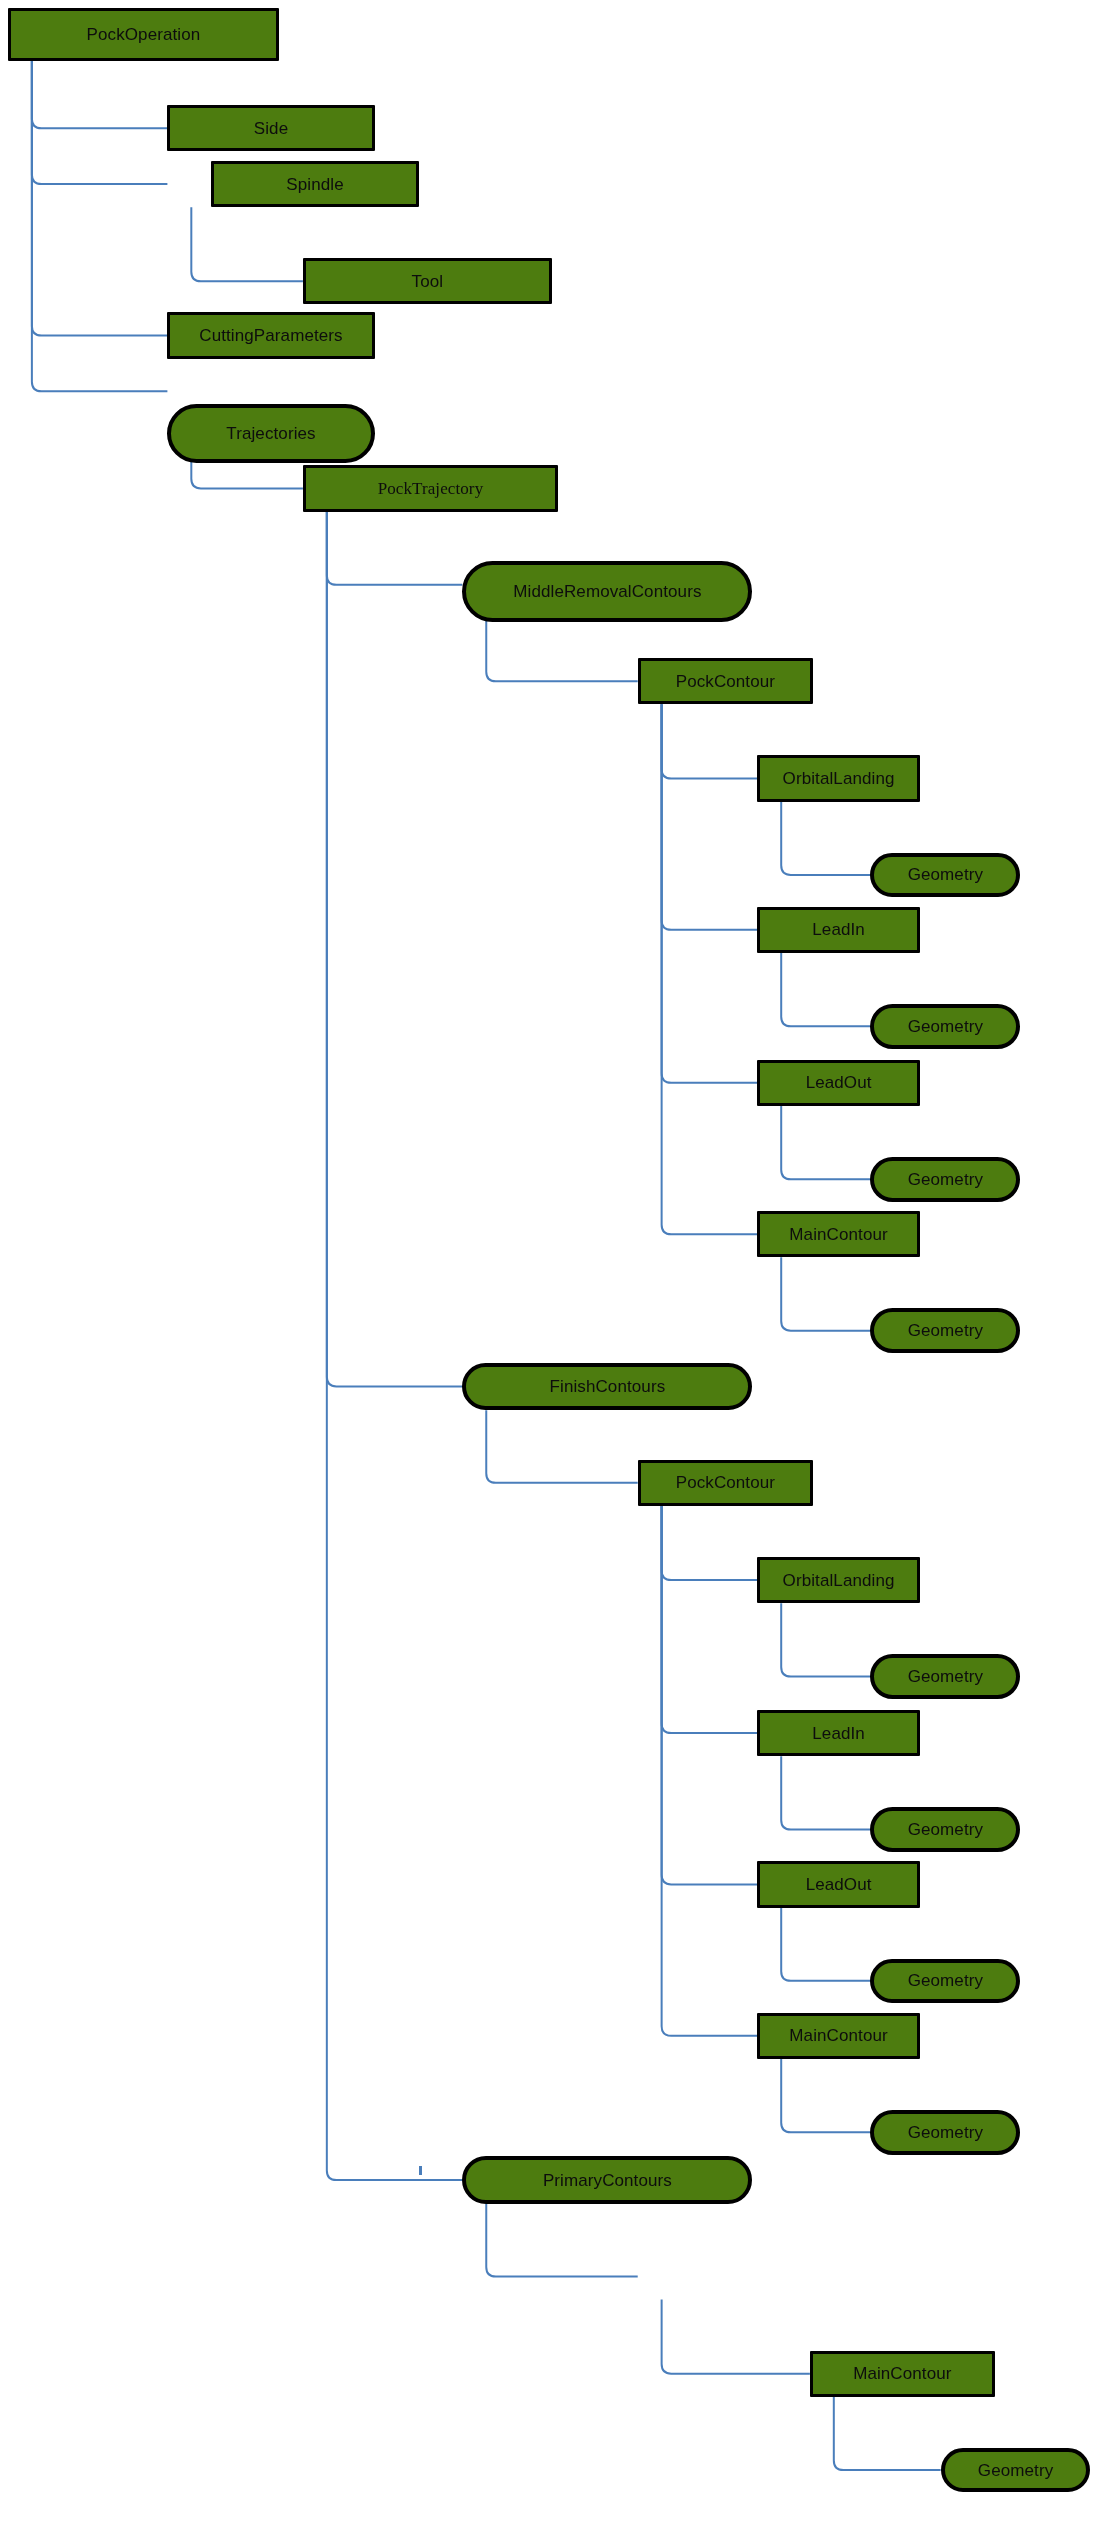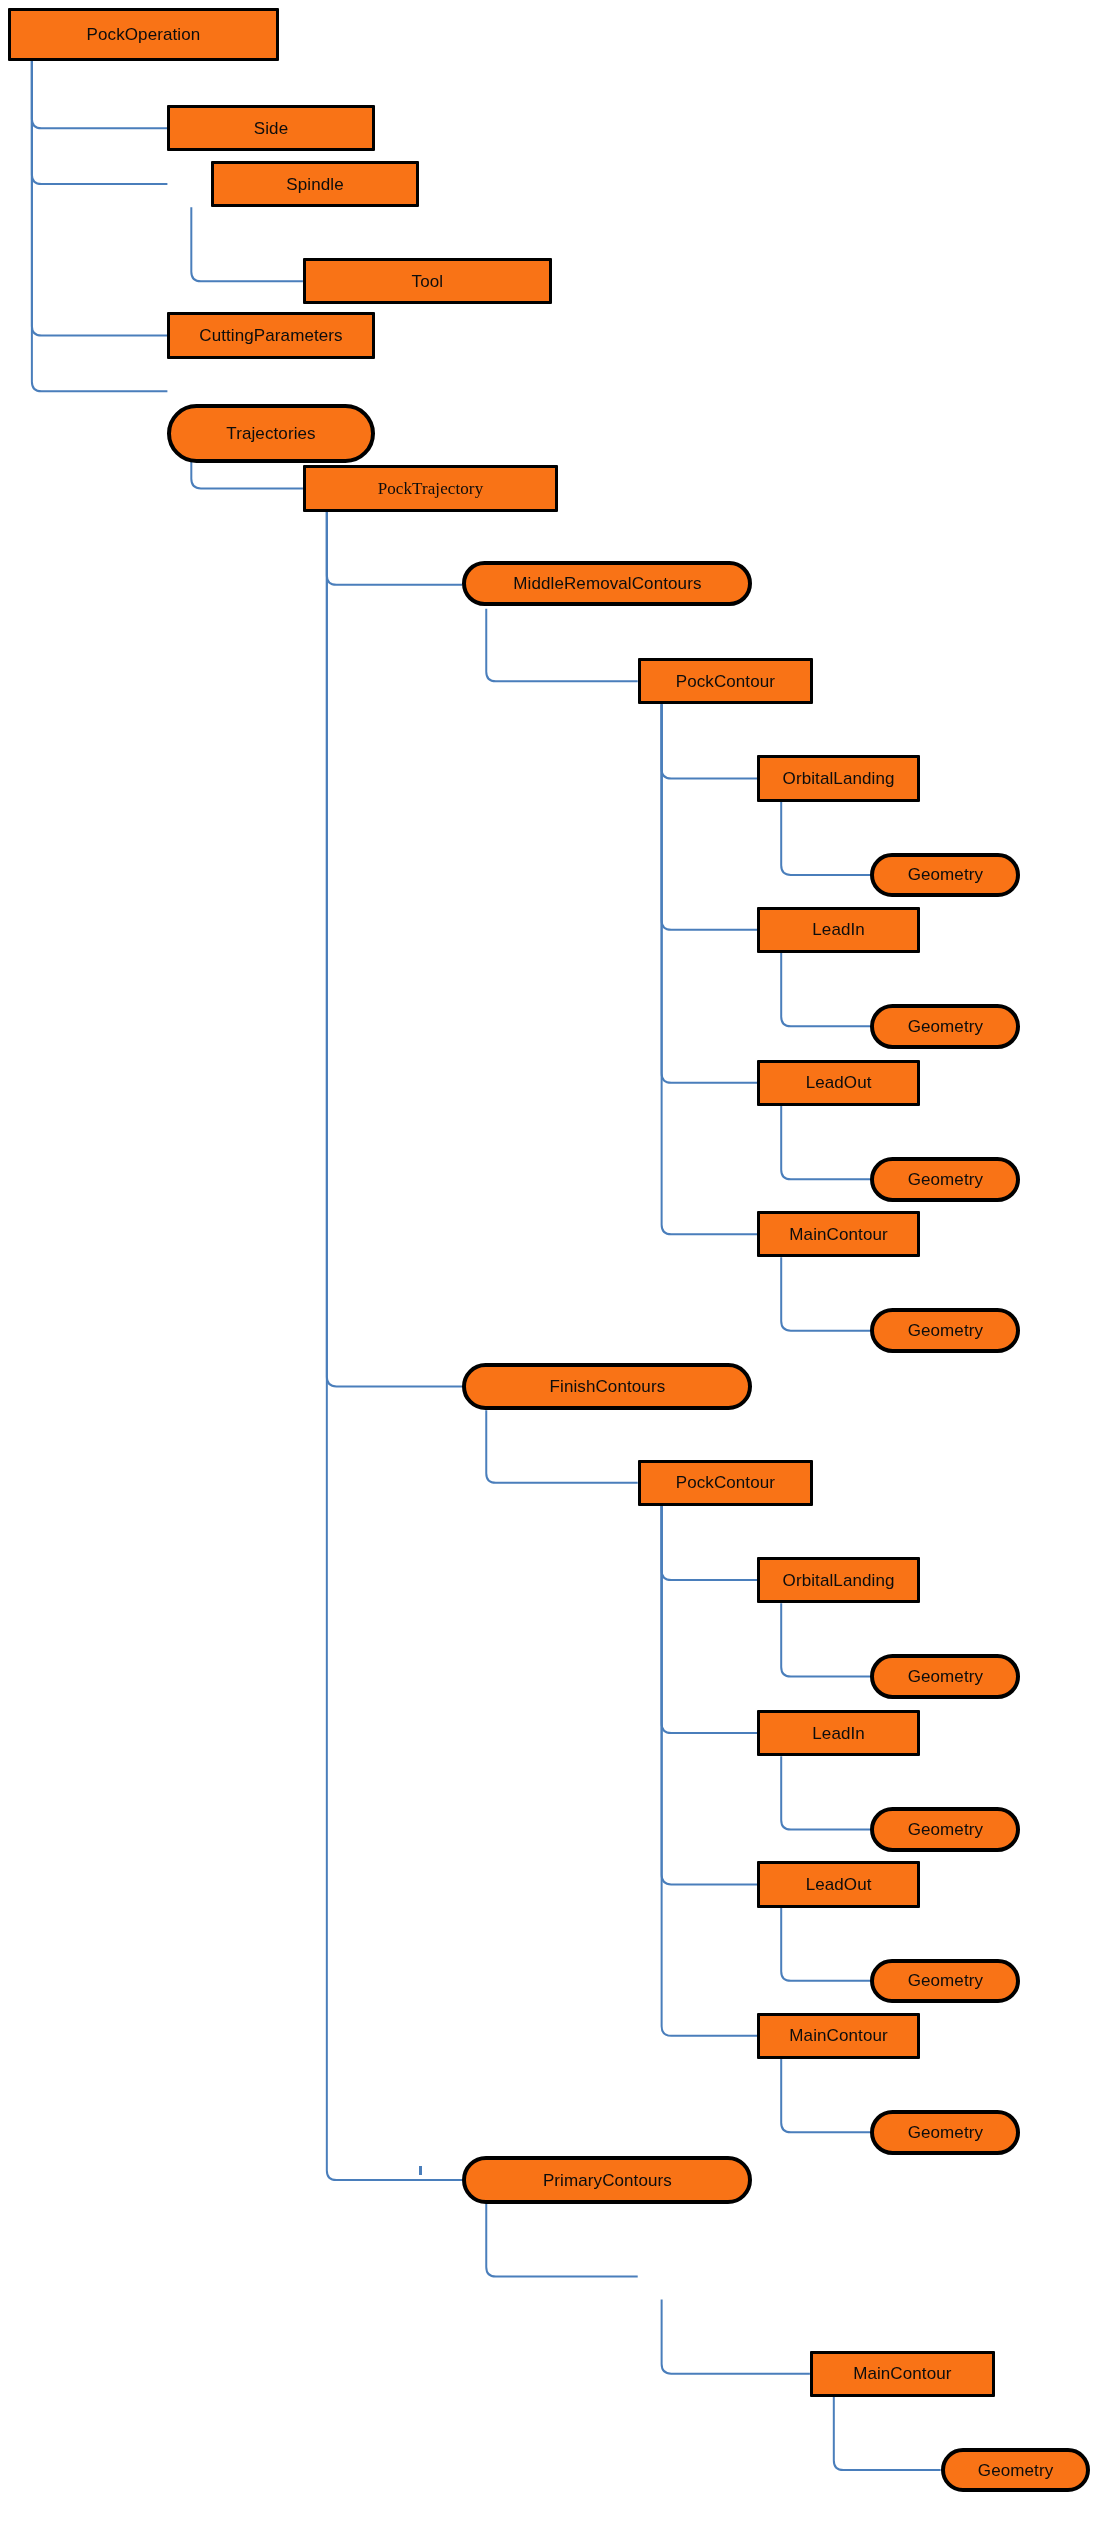--- a/index.html
+++ b/index.html
@@ -5,21 +5,21 @@
   html,body{margin:0;padding:0;background:#ffffff;}
   body{
     font-family:"Liberation Sans", sans-serif;
     width:1116px;height:2537px;position:relative;overflow:hidden;
   }
   #canvas{position:absolute;left:0;top:0;width:1116px;height:2537px;}
   svg#wires{position:absolute;left:0;top:0;width:1116px;height:2537px;pointer-events:none;}
   .node{
     position:absolute;
     box-sizing:border-box;
-    background:#f97316;
+    background:#4d7c0f;
     border:3px solid #000000;
     display:flex;align-items:center;justify-content:center;
     color:#0d0d0d;
     font-size:17px;
     letter-spacing:.1px;
     white-space:nowrap;
     z-index:2;
   }
   .node.pill{border-radius:999px;border-width:4px;}
   .node.rect{border-radius:1px;}
@@ -76,21 +76,21 @@
     </div>
     <div class="node rect" style="left: 167.4px; top: 312.344px; width: 207.257px; height: 46.2142px;">
       <span class="lbl">CuttingParameters</span>
     </div>
     <div class="node pill" style="left: 167.4px; top: 368.12px; width: 207.257px; height: 59px; margin-top: 36px;">
       <span class="lbl">Trajectories</span>
     </div>
     <div class="node rect" style="left: 302.914px; top: 465.329px; width: 255.086px; height: 46.2142px; font-family: Liberation Serif, serif;">
       <span class="lbl">PockTrajectory</span>
     </div>
-    <div class="node pill" style="left: 462.343px; top: 560.945px; width: 290.16px; height: 45px;">
+    <div class="node pill" style="left: 462.343px; top: 560.945px; width: 290.16px; height: 61px;">
       <span class="lbl">MiddleRemovalContours</span>
     </div>
     <div class="node rect" style="left: 637.714px; top: 658.154px; width: 175.371px; height: 46.2142px;">
       <span class="lbl">PockContour</span>
     </div>
     <div class="node rect" style="left: 757.286px; top: 755.363px; width: 162.617px; height: 46.2142px;">
       <span class="lbl">OrbitalLanding</span>
     </div>
     <div class="node pill" style="left: 870.48px; top: 852.572px; width: 149.863px; height: 44.6206px;">
       <span class="lbl">Geometry</span>

